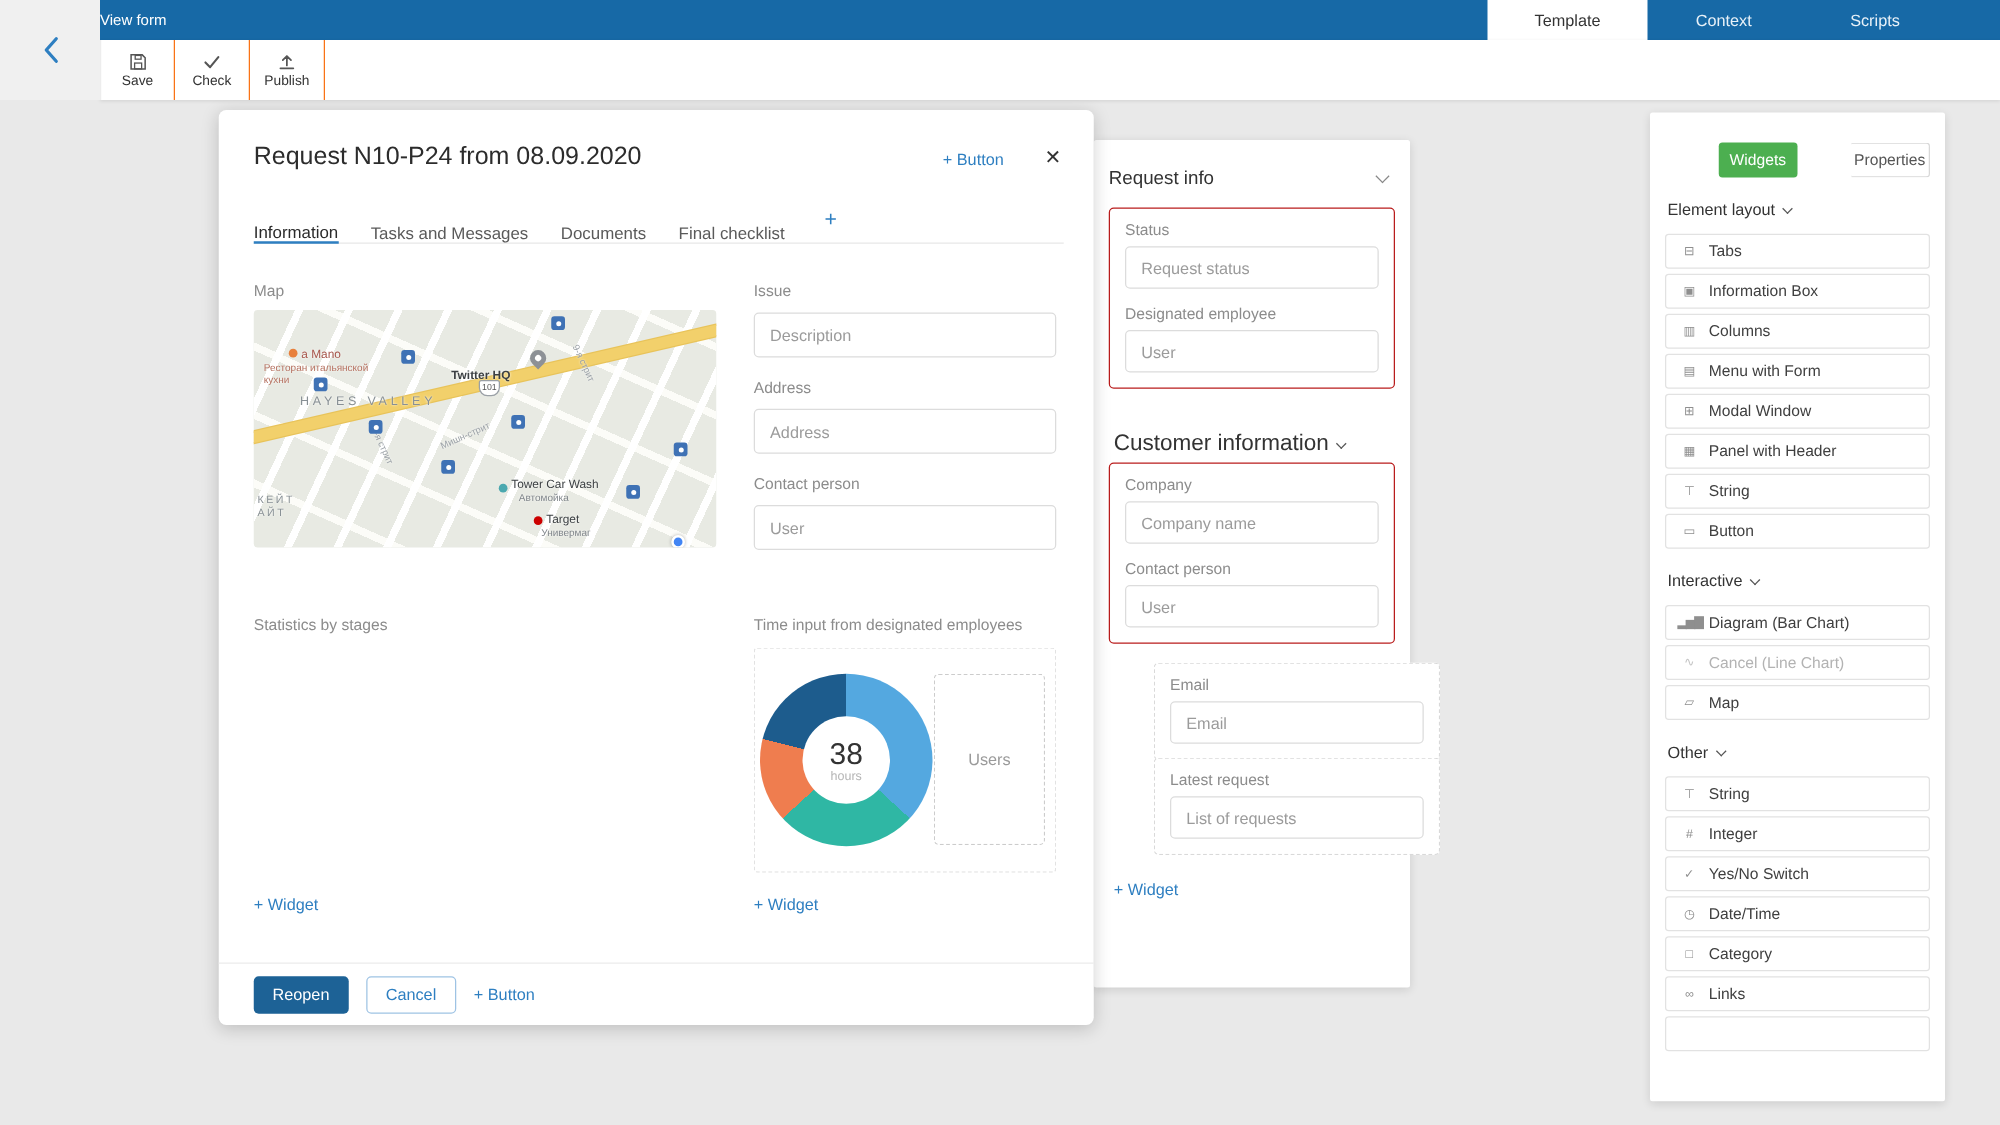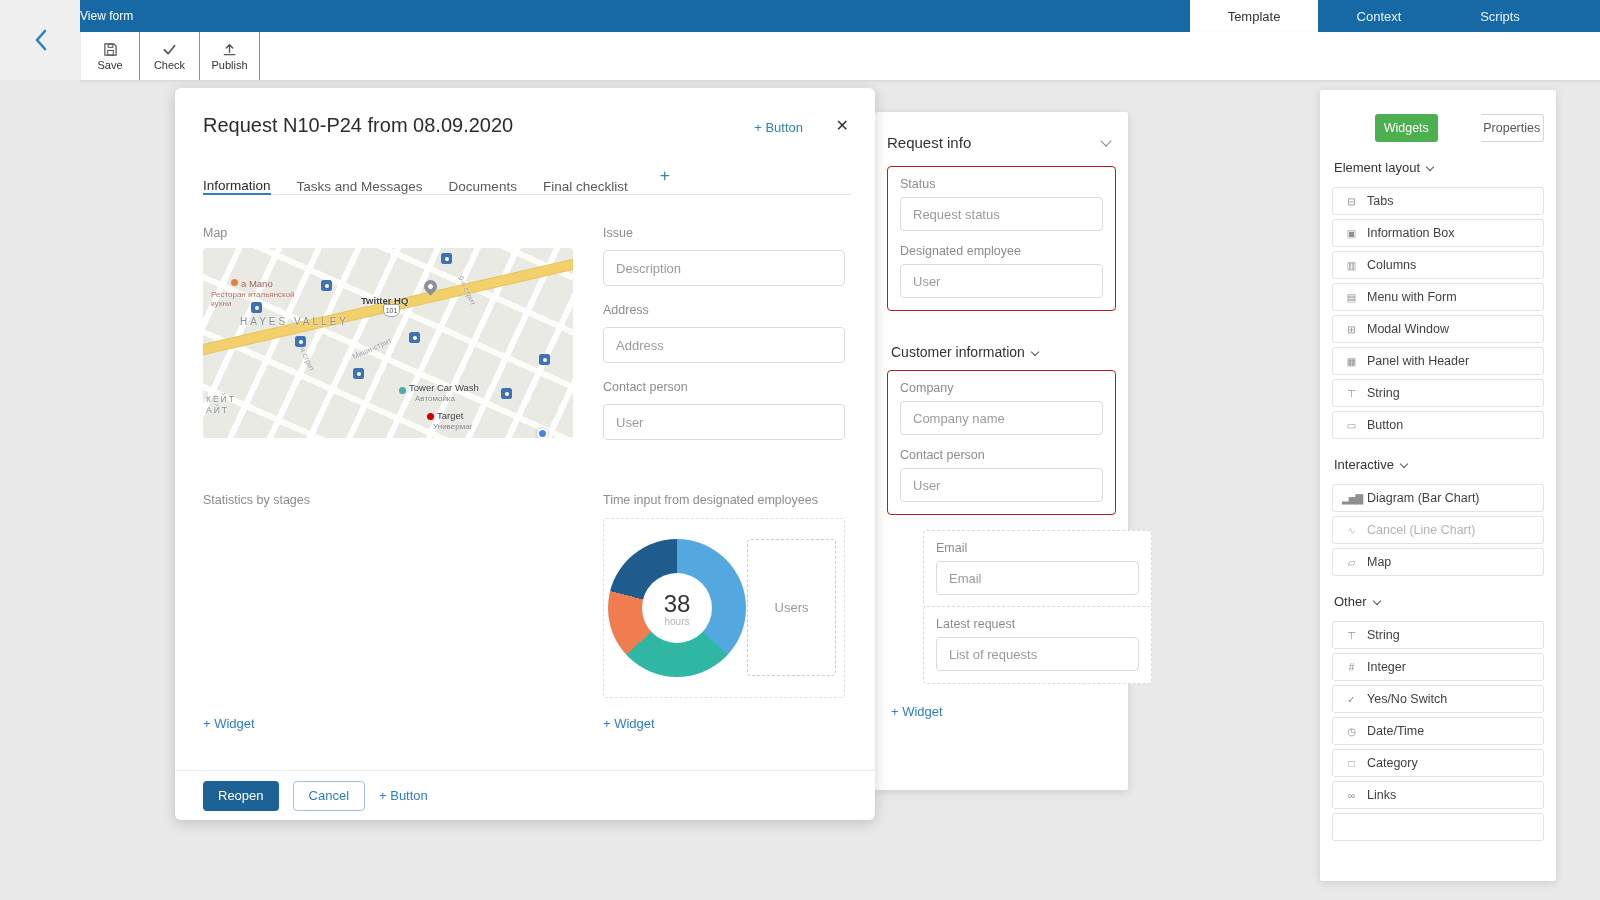--- a/index.html
+++ b/index.html
@@ -83,21 +83,21 @@
 
   
   .ip-title { position:absolute; left:12px; top:22px; font-size:15px; color:#333; }
   .chev { display:inline-block; width:6px; height:6px; border-right:1.5px solid #555; border-bottom:1.5px solid #555; transform:rotate(45deg); margin-left:7px; margin-bottom:2px; }
   .chev-md { position:absolute; right:18px; top:25px; width:8px; height:8px; border-right:1.5px solid #888; border-bottom:1.5px solid #888; transform:rotate(45deg); }
   .grp { position:absolute; left:12px; width:229px; border:1px solid #b91c1c; border-radius:4px; padding:10px 12px 12px; background:#fff; }
   .grp.dashed { border:1px dashed #d9d9d9;margin-left:36px; }
   .g-lbl { font-size:12.5px; color:#8c8c8c; }
   .g-inp { width:100%; height:34px; border:1px solid #dcdcdc; border-radius:4px; padding:0 12px; font-size:13px; color:#333; margin-top:6px; background:#fff; font-family:inherit; }
   .g-inp::placeholder { color:#9b9b9b; }
-  .ip-sub { position:absolute; left:16px; font-size:14px; color:#333; }
+  .ip-sub { position:absolute; left:16px; font-size:18px; color:#333; }
   .ip-widget { position:absolute; left:16px; top:592px; }
 
   
   .seg { display:flex; height:28px; }
   .seg div { flex:1; display:flex; align-items:center; justify-content:center; font-size:12.5px;margin-left:43px; }
   .seg .on { background:#4caf50; color:#fff; border-radius:3px; }
   .seg .off { background:#fff; color:#555; border:1px solid #d8d8d8; border-left:none; border-radius:0 3px 3px 0; }
   .sb-sec { font-size:13px; color:#333; margin:18px 2px 12px; display:flex; align-items:center; }
   .sb-item { height:28px; border:1px solid #e2e2e2; border-radius:3px; margin-bottom:4px; display:flex; align-items:center; padding:0 9px; font-size:12.5px; color:#3f3f3f; background:#fff; }
   .sb-item .ic { width:18px; margin-right:7px; color:#8f8f8f; font-size:10px; letter-spacing:-1px; text-align:center; flex:none; }

